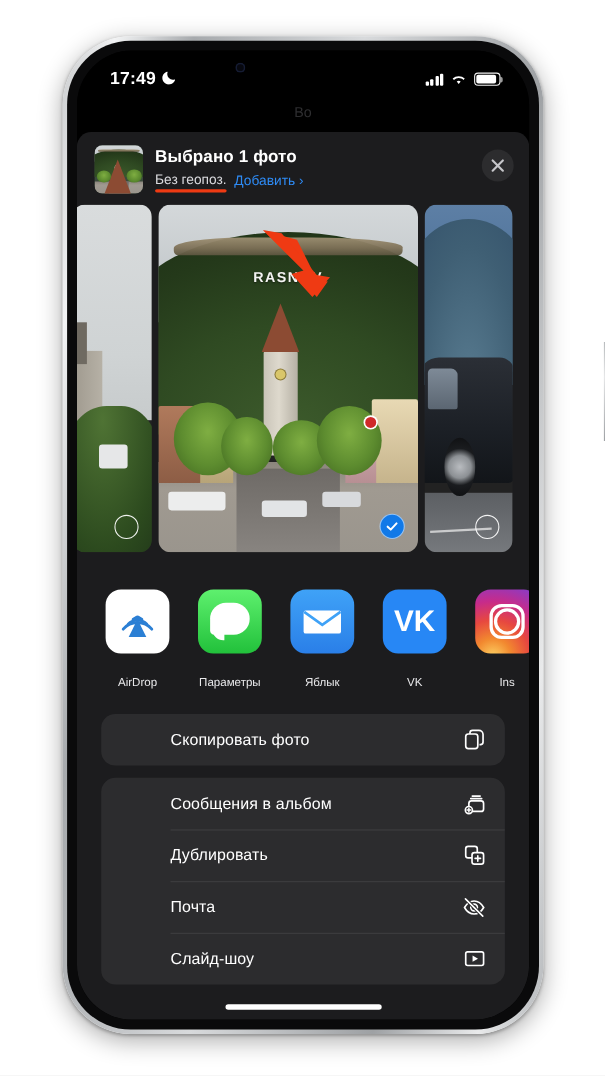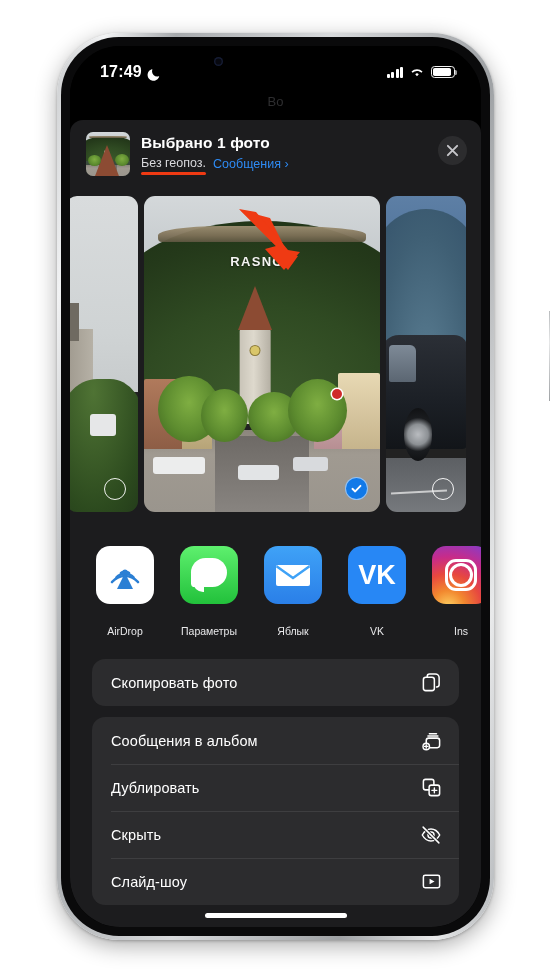--- a/index.html
+++ b/index.html
@@ -88,21 +88,21 @@
     z-index: 35;
     display: flex;
     align-items: center;
     justify-content: space-between;
     padding: 8px 26px 0 30px;
     box-sizing: border-box;
     color: #fff;
   }
   #status-left {
     display: flex;
-    align-items: flex-end;
+    align-items: flex-start;
     gap: 5px;
     font-size: 16px;
     font-weight: bold;
     letter-spacing: .2px;
   }
   #status-right {
     display: flex;
     align-items: center;
     gap: 6px;
   }
@@ -155,21 +155,21 @@
     top: 74px;
     bottom: 0;
     background: #1c1c1e;
     border-radius: 13px 13px 0 0;
     overflow: hidden;
   }
 
   
   #sheet-header {
     position: relative;
-    height: 76px;
+    height: 66px;
     padding: 12px 14px 0 16px;
     box-sizing: border-box;
     display: flex;
     align-items: flex-start;
     gap: 11px;
   }
   #header-thumb {
     width: 44px; height: 44px;
     border-radius: 7px;
     flex: 0 0 auto;
@@ -413,20 +413,21 @@
     border:3.2px solid #fff; border-radius:50%;
   }
 
   
   #actions-wrap { padding: 0 22px; }
   .action-group {
     background: #2c2c2e;
     border-radius: 13px;
     overflow: hidden;
     margin-bottom: 11px;
+    padding-left: 44px;
   }
   .action-row {
     height: 47px;
     display: flex;
     align-items: center;
     padding: 0 17px 0 19px;
     box-sizing: border-box;
     position: relative;
   }
   .action-row + .action-row::before {
@@ -522,21 +523,21 @@
               <div class="tree" style="right:2%;width:32%;height:28%"></div>
             </div>
           </div>
           <div id="header-texts">
             <div id="sheet-title">Выбрано 1 фото</div>
             <div id="sheet-sub">
               <span id="geo-status">
                 <span>Без геопоз.</span>
                 <span id="geo-underline"></span>
               </span>
-              <span id="options-link">Сообщения ›</span>
+              <span id="options-link">Добавить ›</span>
             </div>
           </div>
           <div id="close-button">
             <svg width="13" height="13" viewBox="0 0 14 14">
               <path d="M2 2 L12 12 M12 2 L2 12" stroke="#c6c6ca" stroke-width="2.1" stroke-linecap="round"></path>
             </svg>
           </div>
         </div>
 
         <div id="photo-strip">
@@ -683,21 +684,21 @@
               <span class="action-icon">
                 <svg width="21" height="21" viewBox="0 0 22 22">
                   <rect x="2.5" y="2.5" width="11" height="11" rx="2.3" fill="none" stroke="#fff" stroke-width="1.6"></rect>
                   <rect x="8.5" y="8.5" width="11" height="11" rx="2.3" fill="#2c2c2e" stroke="#fff" stroke-width="1.6"></rect>
                   <path d="M14 11.4 v5.2 M11.4 14 h5.2" stroke="#fff" stroke-width="1.5" stroke-linecap="round"></path>
                 </svg>
               </span>
             </div>
 
             <div class="action-row">
-              <span class="action-label">Скрыть</span>
+              <span class="action-label">Почта</span>
               <span class="action-icon">
                 <svg width="22" height="22" viewBox="0 0 24 24">
                   <path d="M2.5 12 C5 7.5 8.4 5.5 12 5.5 C15.6 5.5 19 7.5 21.5 12 C19 16.5 15.6 18.5 12 18.5 C8.4 18.5 5 16.5 2.5 12 Z" fill="none" stroke="#fff" stroke-width="1.6"></path>
                   <circle cx="12" cy="12" r="3.3" fill="none" stroke="#fff" stroke-width="1.6"></circle>
                   <path d="M3.4 3.4 L20.6 20.6" stroke="#2c2c2e" stroke-width="3.6" stroke-linecap="round"></path>
                   <path d="M3.4 3.4 L20.6 20.6" stroke="#fff" stroke-width="1.6" stroke-linecap="round"></path>
                 </svg>
               </span>
             </div>
 

